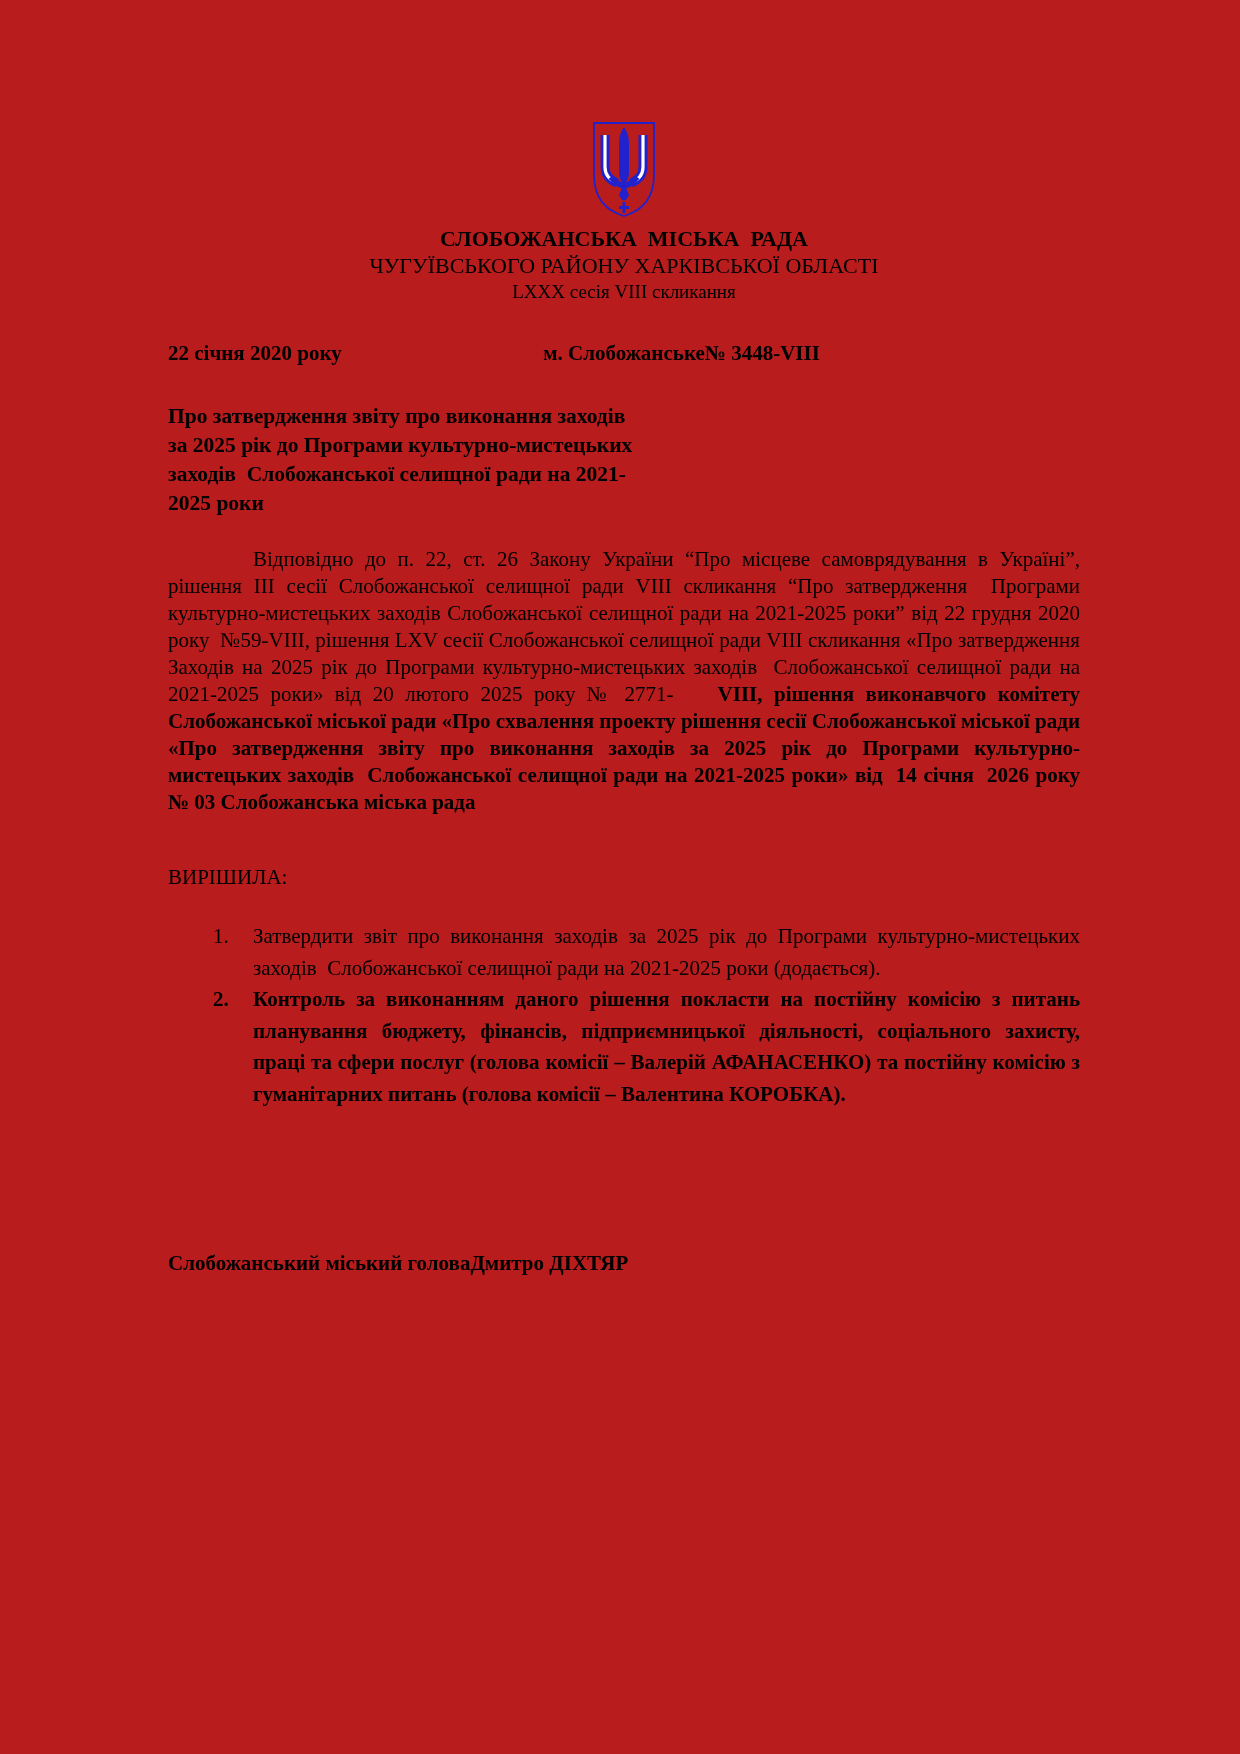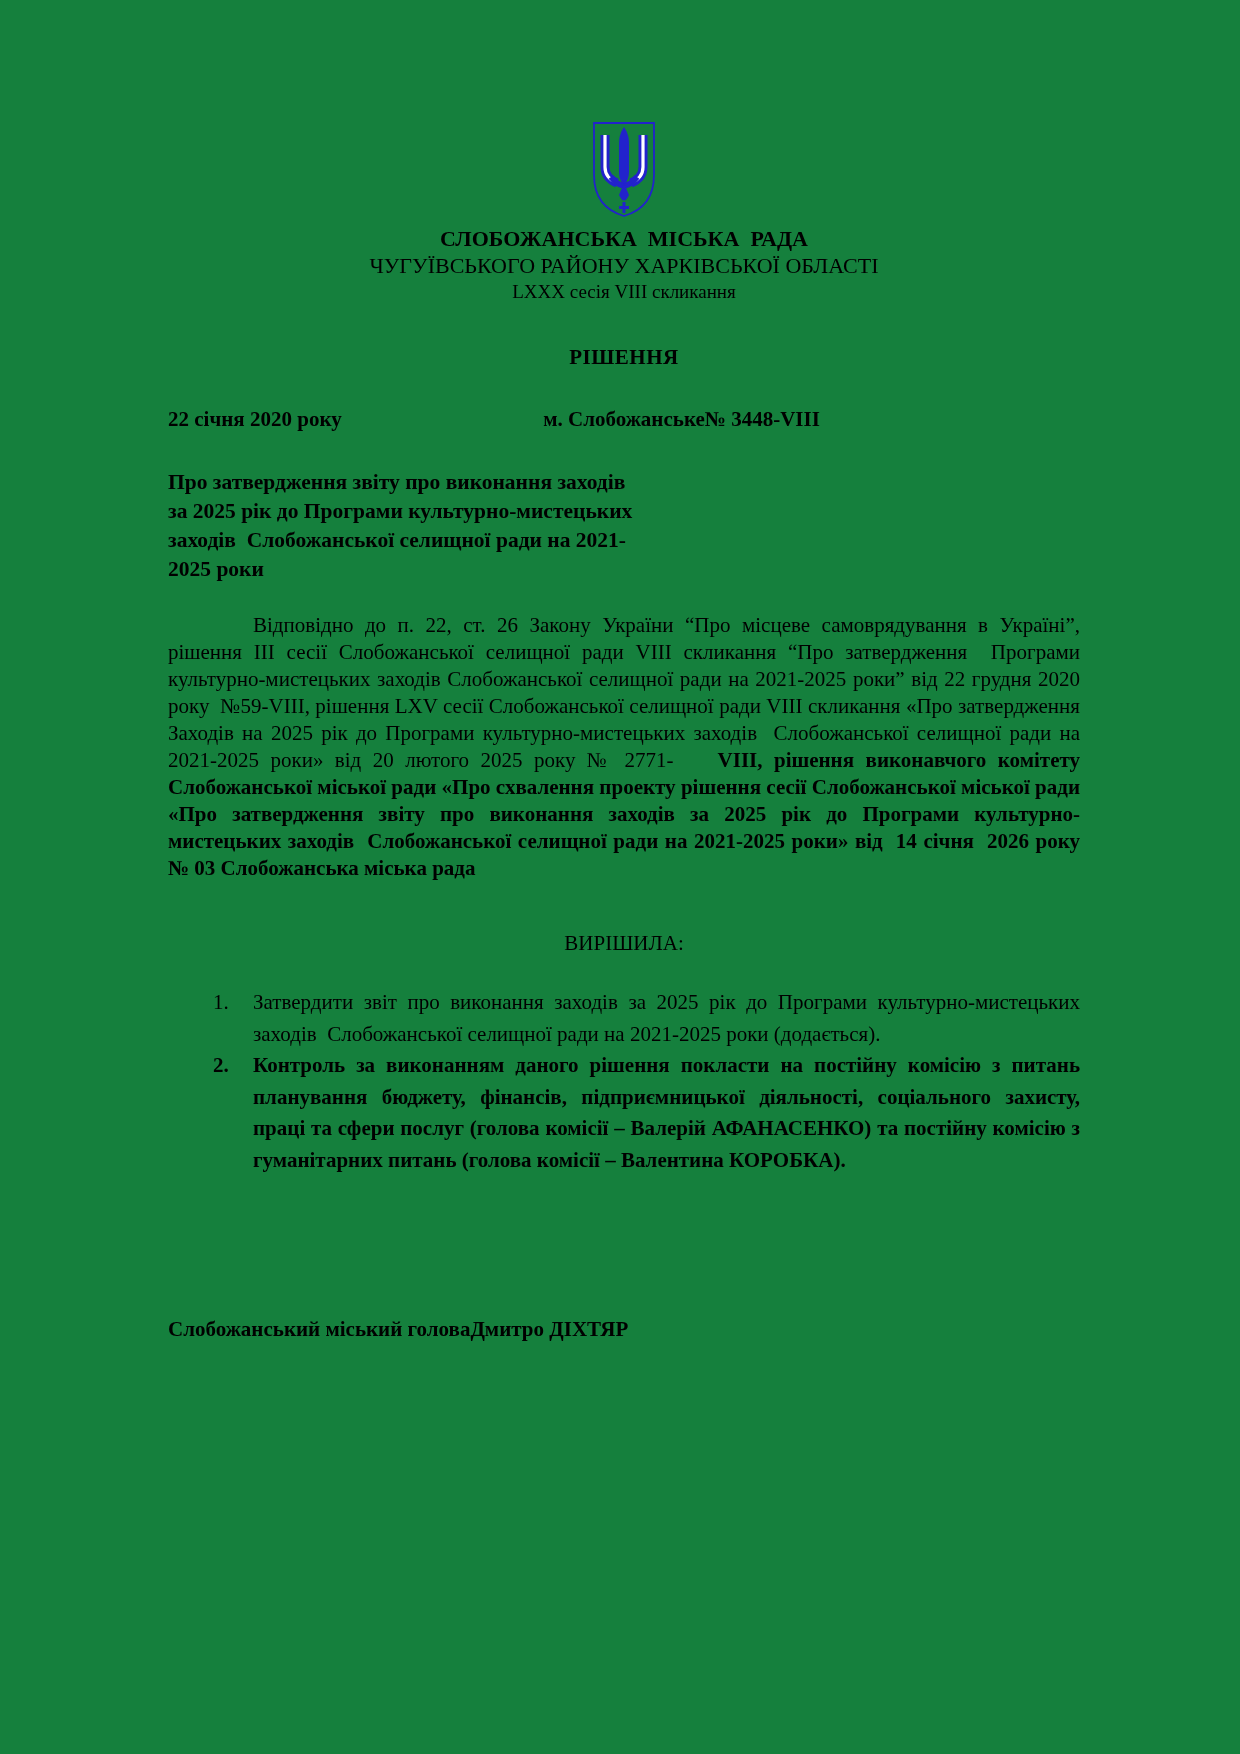--- a/index.html
+++ b/index.html
@@ -3,21 +3,21 @@
 <meta charset="utf-8">
 <style>
   :root { --emblem-color: #2222cc; --ink: #000; }
   * { margin: 0; padding: 0; box-sizing: border-box; }
   html, body { background: #fff; }
   .page {
     position: relative;
     width: 1240px;
     height: 1754px;
     margin: 0 auto;
-    background: #15803d;
+    background: #b91c1c;
     color: var(--ink);
     font-family: "Liberation Serif", "DejaVu Serif", serif;
     font-size: 21px;
     padding: 0 160px 0 168px;
     overflow: hidden;
   }
   .emblem { margin-top: 120px; text-align: center; height: 100px; }
   .emblem svg { display: inline-block; }
   .org-name {
     margin-top: 6px;
@@ -67,21 +67,20 @@
     margin-top: 28px;
     text-align: justify;
     line-height: 27px;
     text-indent: 85px;
     white-space: pre-wrap;
   }
   .body-par .bold-part { font-weight: bold; margin-left: 44px; }
   .decided {
     margin-top: 48px;
     line-height: 27px;
-    text-align: center;
   }
   .res-list { margin-top: 30px; }
   .res-item {
     display: flex;
     padding-left: 45px;
     line-height: 31.5px;
   }
   .res-item .num { flex: 0 0 40px; }
   .res-item .txt {
     flex: 1;
@@ -120,21 +119,20 @@
           <path d="M36,82 v11 M31,87.5 h10" stroke="var(--emblem-color)" stroke-width="3" fill="none"></path>
         </g>
       </svg>
     </span>
   </div>
 
   <div class="org-name">СЛОБОЖАНСЬКА  МІСЬКА  РАДА</div>
   <div class="org-region">ЧУГУЇВСЬКОГО РАЙОНУ ХАРКІВСЬКОЇ ОБЛАСТІ</div>
   <div class="session">LXXX сесія VIII скликання</div>
 
-  <div class="doc-type">РІШЕННЯ</div>
 
   <div class="meta-row">
     <span class="date">22 січня 2020 року</span>
     <span class="place">м. Слобожанське</span>
     <span class="number">№ 3448-VIII</span>
   </div>
 
   <div class="doc-title">
     <div>Про затвердження звіту про виконання заходів</div>
     <div>за 2025 рік до Програми культурно-мистецьких</div>

